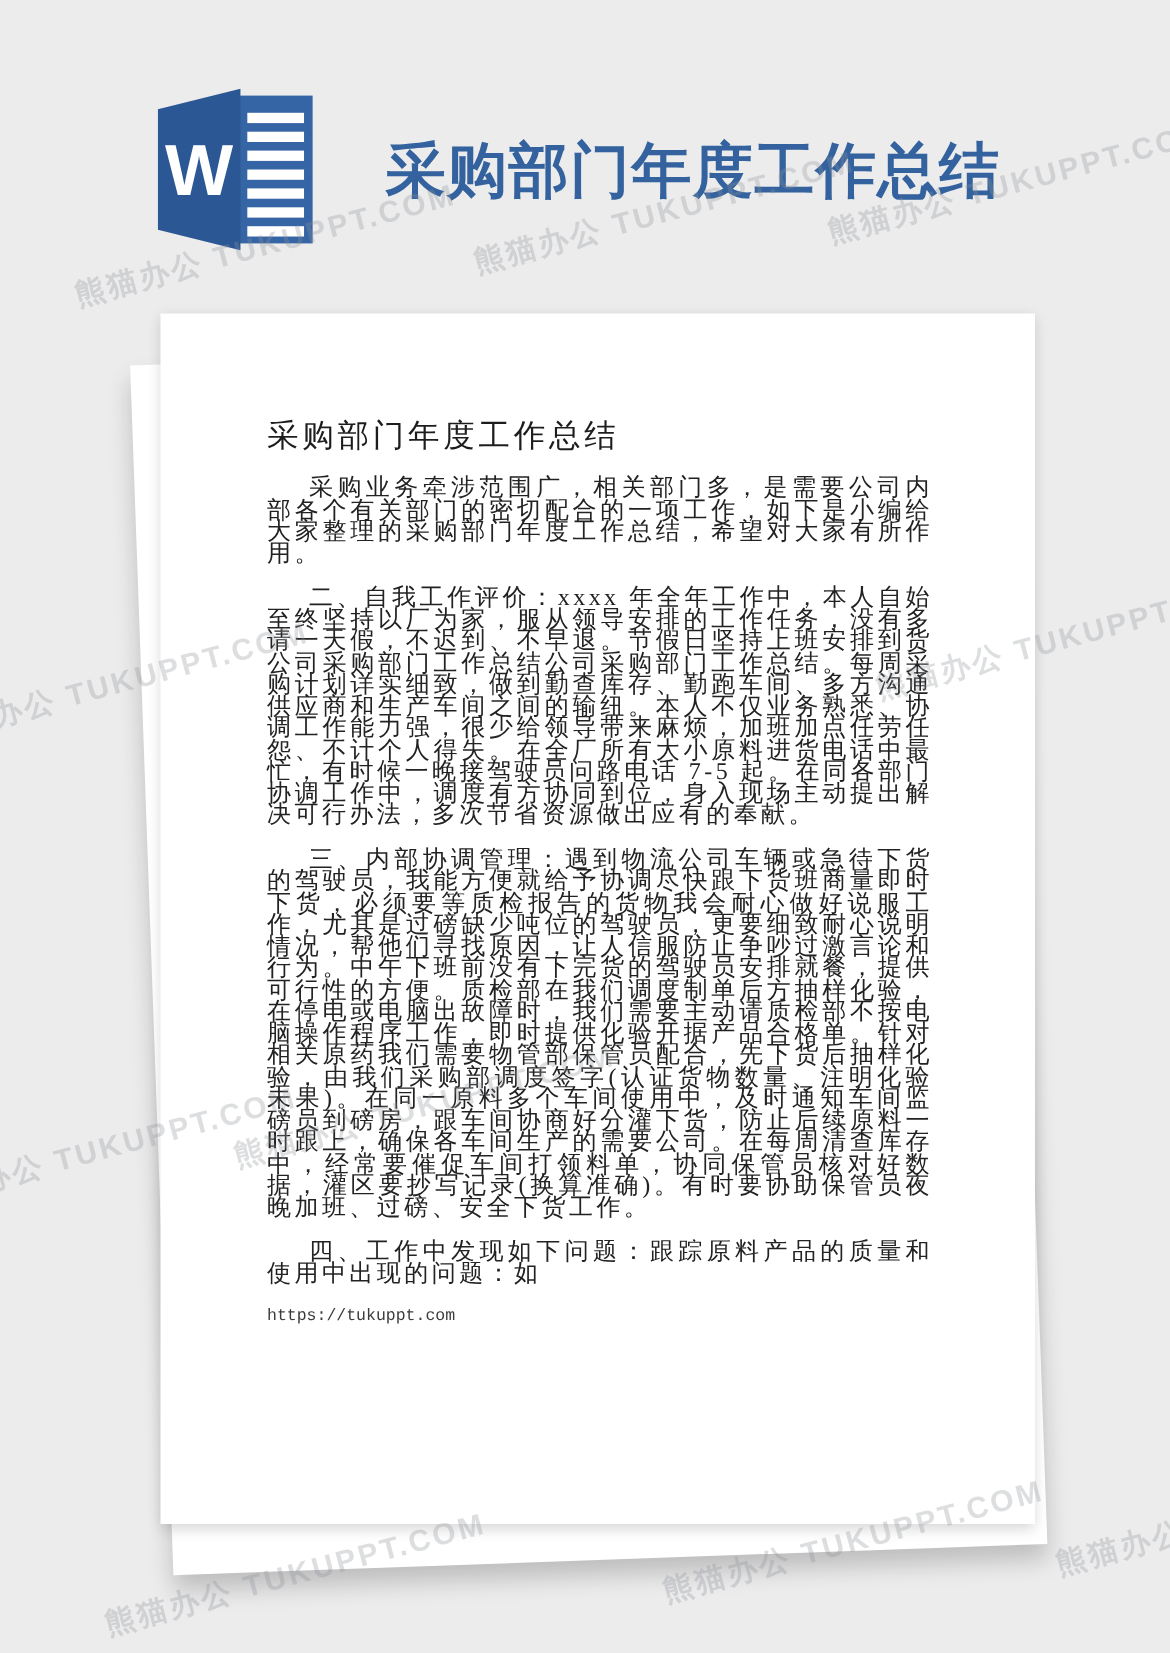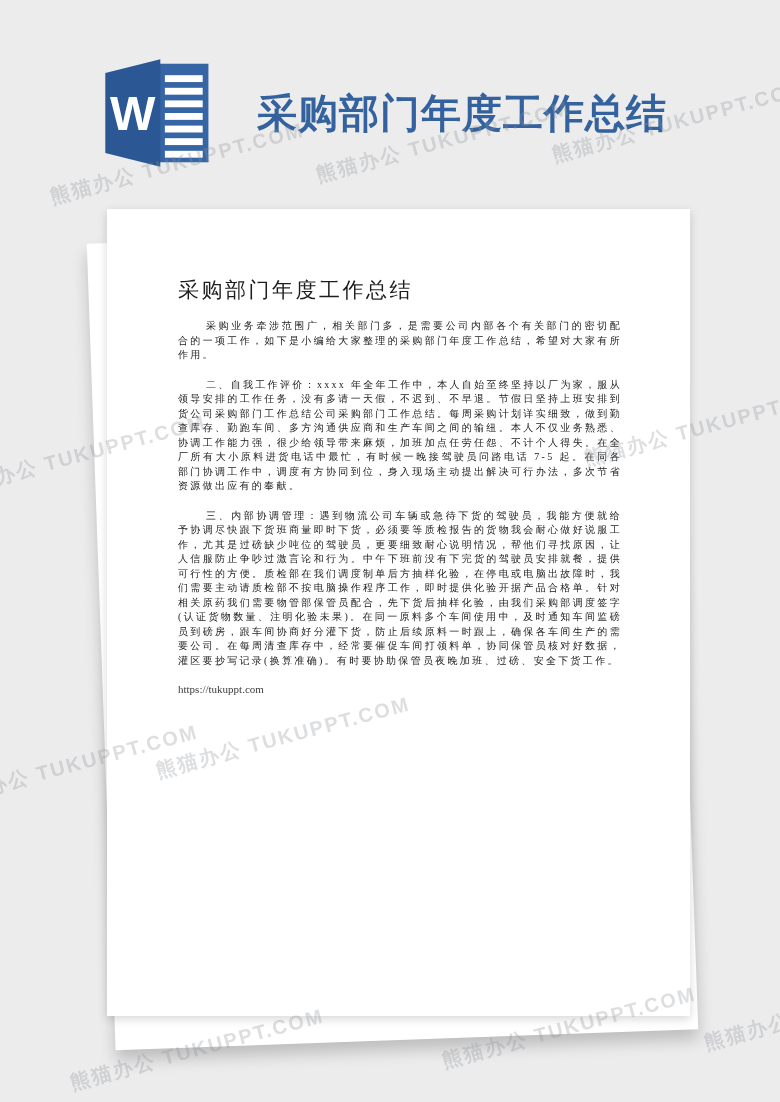--- a/index.html
+++ b/index.html
@@ -40,28 +40,28 @@
 
   .doc-title{
     font-family:"Liberation Serif","DejaVu Serif",serif;
     font-size:21px;font-weight:400;color:#1d1d1d;
     letter-spacing:2.5px;
     margin:0 0 15px 0;
   }
   .doc-body{position:relative;}
   .doc-p{
     font-family:"Liberation Serif","DejaVu Serif",serif;
-    font-size:10px;line-height:14.5px;letter-spacing:2.3px;
+    font-size:16px;line-height:14.5px;letter-spacing:2.3px;
     color:#222;
     text-align:justify;
     text-indent:28px;
     margin:0 0 15px 0;
   }
   .doc-footer-url{
-    font-family:Liberation Serif, serif;
+    font-family:Liberation Mono, monospace;
     font-size:11px;color:#3c3c3c;letter-spacing:0;
     margin-top:2px;
   }
 
   
   .watermark-layer{position:absolute;left:0;top:0;width:780px;height:1102px;z-index:5;pointer-events:none;}
   .wm{
     position:absolute;
     font-family:"Liberation Sans",sans-serif;
     font-size:20px;font-weight:bold;letter-spacing:2px;
@@ -97,20 +97,21 @@
   </div>
 
   <div class="page page-behind"></div>
 
   <div class="page page-front">
     <h2 class="doc-title">采购部门年度工作总结</h2>
     <div class="doc-body">
         <p class="doc-p">采购业务牵涉范围广，相关部门多，是需要公司内部各个有关部门的密切配合的一项工作，如下是小编给大家整理的采购部门年度工作总结，希望对大家有所作用。</p>
         <p class="doc-p">二、自我工作评价：xxxx 年全年工作中，本人自始至终坚持以厂为家，服从领导安排的工作任务，没有多请一天假，不迟到、不早退。节假日坚持上班安排到货公司采购部门工作总结公司采购部门工作总结。每周采购计划详实细致，做到勤查库存、勤跑车间、多方沟通供应商和生产车间之间的输纽。本人不仅业务熟悉、协调工作能力强，很少给领导带来麻烦，加班加点任劳任怨、不计个人得失。在全厂所有大小原料进货电话中最忙，有时候一晚接驾驶员问路电话 7-5 起。在同各部门协调工作中，调度有方协同到位，身入现场主动提出解决可行办法，多次节省资源做出应有的奉献。</p>
         <p class="doc-p">三、内部协调管理：遇到物流公司车辆或急待下货的驾驶员，我能方便就给予协调尽快跟下货班商量即时下货，必须要等质检报告的货物我会耐心做好说服工作，尤其是过磅缺少吨位的驾驶员，更要细致耐心说明情况，帮他们寻找原因，让人信服防止争吵过激言论和行为。中午下班前没有下完货的驾驶员安排就餐，提供可行性的方便。质检部在我们调度制单后方抽样化验，在停电或电脑出故障时，我们需要主动请质检部不按电脑操作程序工作，即时提供化验开据产品合格单。针对相关原药我们需要物管部保管员配合，先下货后抽样化验，由我们采购部调度签字(认证货物数量、注明化验未果)。在同一原料多个车间使用中，及时通知车间监磅员到磅房，跟车间协商好分灌下货，防止后续原料一时跟上，确保各车间生产的需要公司。在每周清查库存中，经常要催促车间打领料单，协同保管员核对好数据，灌区要抄写记录(换算准确)。有时要协助保管员夜晚加班、过磅、安全下货工作。</p>
+        <p class="doc-p">四、工作中发现如下问题：跟踪原料产品的质量和使用中出现的问题：如</p>
       </div>
     <div class="doc-footer-url">https://tukuppt.com</div>
   </div>
 
   <div class="watermark-layer">
       <span class="wm" style="left: 46px; top: 150px;">熊猫办公 TUKUPPT.COM</span>
       <span class="wm" style="left: 312px; top: 128px;">熊猫办公 TUKUPPT.COM</span>
       <span class="wm" style="left: 548px; top: 108px;">熊猫办公 TUKUPPT.COM</span>
       <span class="wm" style="left: -52px; top: 442px;">熊猫办公 TUKUPPT.COM</span>
       <span class="wm" style="left: 580px; top: 412px;">熊猫办公 TUKUPPT.COM</span>

